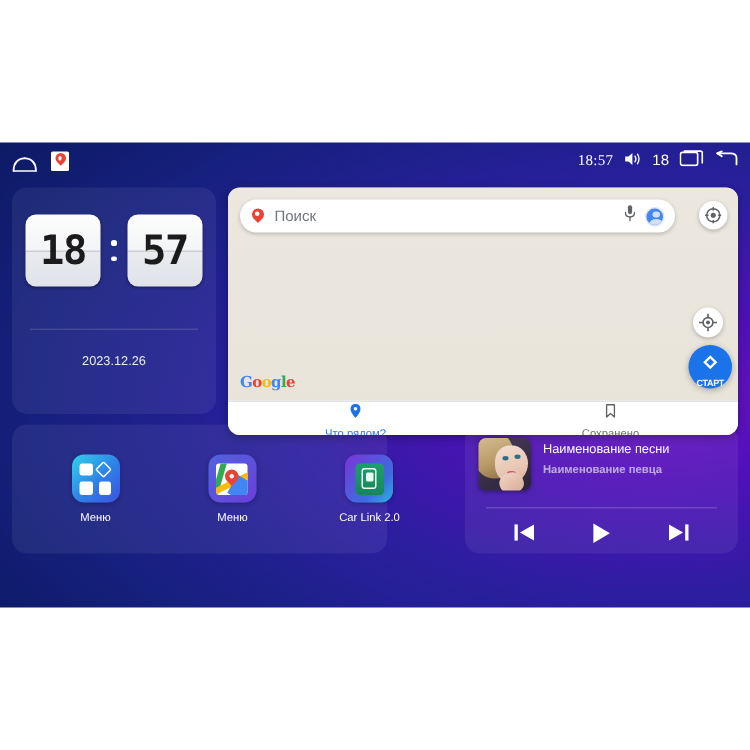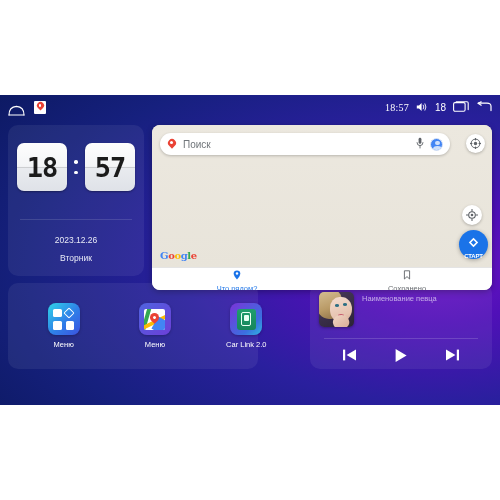--- a/index.html
+++ b/index.html
@@ -338,21 +338,21 @@
     background: linear-gradient(160deg,#f0d4c4 0%,#d9ad96 100%);
     border-radius: 45% 50% 40% 50%; transform: rotate(-18deg);
   }
   .media-meta { flex: 1; min-width: 0; padding-top: 2px; }
   .track-title {
     font-size: 8.5px; color: #ffffff; white-space: nowrap;
     overflow: hidden; text-overflow: ellipsis; margin-bottom: 4px;
   }
   .track-artist {
     font-size: 7.5px; color: rgba(255,255,255,0.62); white-space: nowrap;
-    overflow: hidden; text-overflow: ellipsis;
+    overflow: hidden; text-overflow: ellipsis; font-weight: bold;
   }
   .media-div {
     position: absolute; left: 14px; top: 55px; width: 154px; height: 1px;
     background: rgba(255,255,255,0.16);
   }
   .media-ctrls {
     position: absolute; left: 0; top: 58px; width: 182px; height: 28px;
     display: flex; align-items: center; justify-content: space-around;
     padding: 0 14px;
   }
@@ -410,21 +410,20 @@
       <div class="colon">
           <i></i>
           <i></i>
         </div>
       <div class="flip-card">
         <span>57</span>
       </div>
     </div>
     <div class="clock-div"></div>
     <div class="clock-date">2023.12.26</div>
-    <div class="clock-day">Вторник</div>
   </div>
 
   <div id="maps-widget" class="widget">
     <div class="map-canvas">
 
       <div class="searchbar">
         <span class="sb-pin"></span>
         <span class="search-text">Поиск</span>
         <span class="mic-ic">
           <svg width="8" height="12" viewBox="0 0 8 12">
@@ -533,20 +532,21 @@
     <div class="media-top">
       <div class="album-art">
         <div class="aa-hair"></div>
         <div class="aa-face"></div>
         <div class="aa-eye e1"></div>
         <div class="aa-eye e2"></div>
         <div class="aa-lip"></div>
         <div class="aa-hand"></div>
       </div>
       <div class="media-meta">
+        <div class="track-title">Наименование песни</div>
         <div class="track-artist">Наименование певца</div>
       </div>
     </div>
     <div class="media-div"></div>
     <div class="media-ctrls">
       <div class="mbtn">
         <svg width="15" height="14" viewBox="0 0 15 14">
           <rect x="1" y="1.6" width="2.2" height="10.8" fill="#ffffff"></rect>
           <path d="M14 1.6 L14 12.4 L4.6 7 Z" fill="#ffffff"></path>
         </svg>

